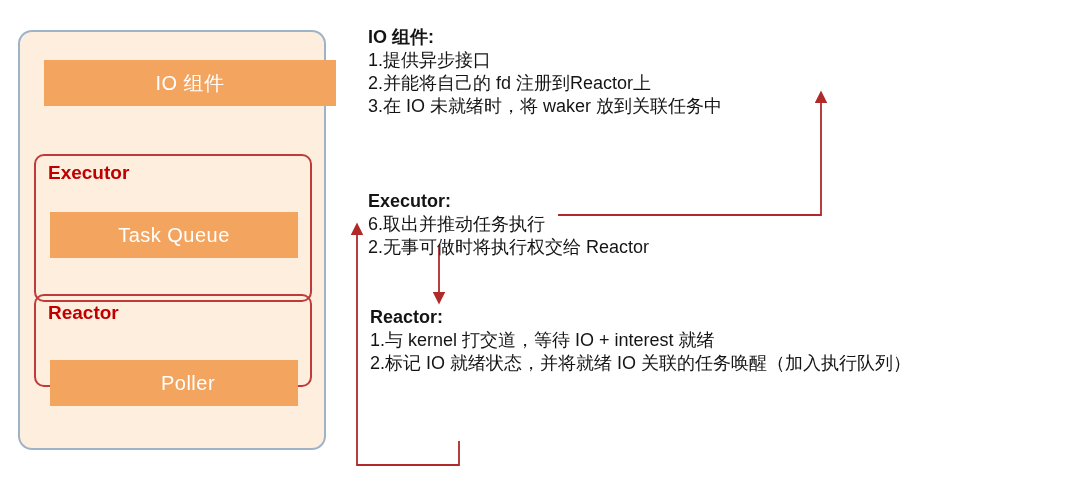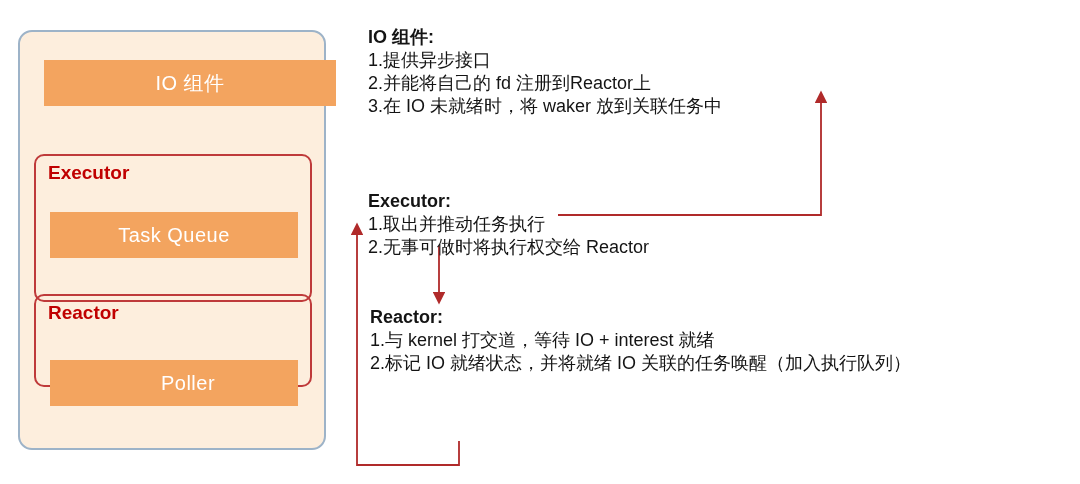--- a/index.html
+++ b/index.html
@@ -107,21 +107,21 @@
 
   <div class="notes io-notes">
     <div class="note-title">IO 组件:</div>
     <div class="note-line">1.提供异步接口</div>
     <div class="note-line">2.并能将自己的 fd 注册到Reactor上</div>
     <div class="note-line">3.在 IO 未就绪时，将 waker 放到关联任务中</div>
   </div>
 
   <div class="notes executor-notes">
     <div class="note-title">Executor:</div>
-    <div class="note-line">1.取出并推动任务执行</div>
+    <div class="note-line">6.取出并推动任务执行</div>
     <div class="note-line">2.无事可做时将执行权交给 Reactor</div>
   </div>
 
   <div class="notes reactor-notes">
     <div class="note-title">Reactor:</div>
     <div class="note-line">1.与 kernel 打交道，等待 IO + interest 就绪</div>
     <div class="note-line">2.标记 IO 就绪状态，并将就绪 IO 关联的任务唤醒（加入执行队列）</div>
   </div>
 
 </div>

